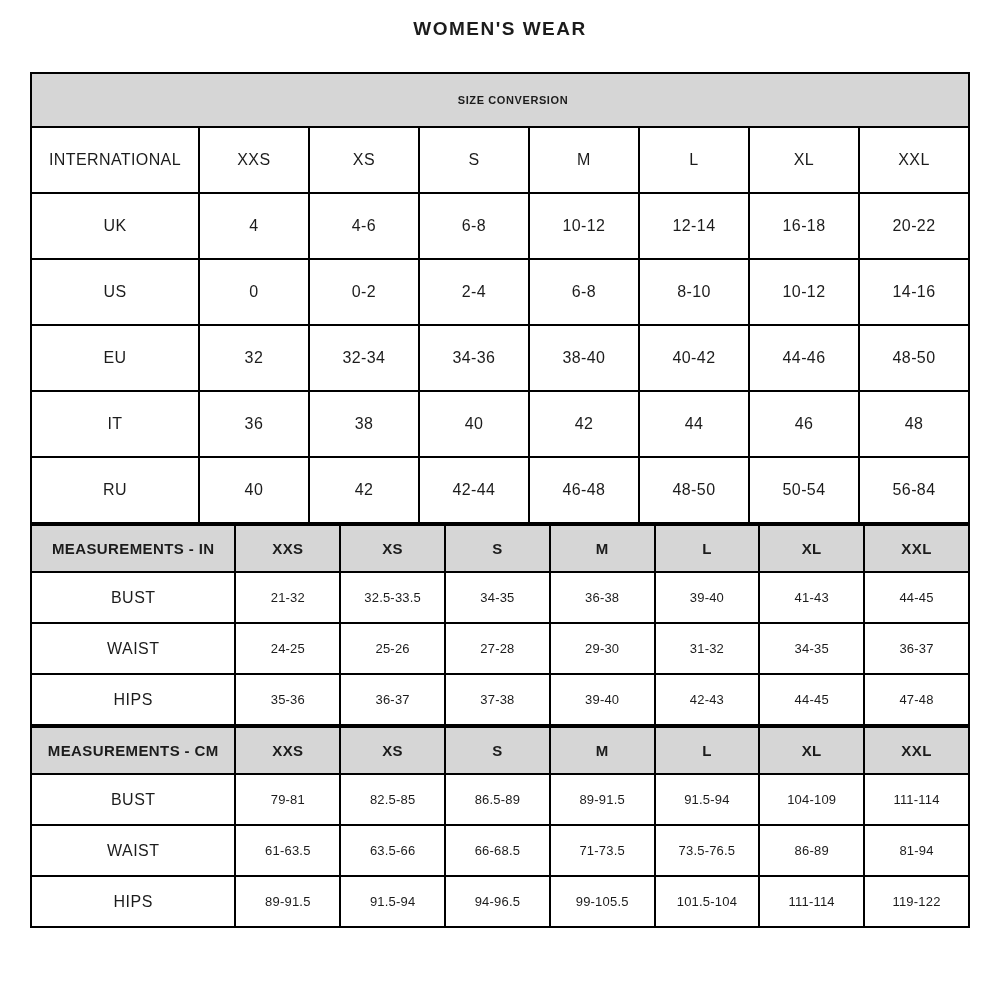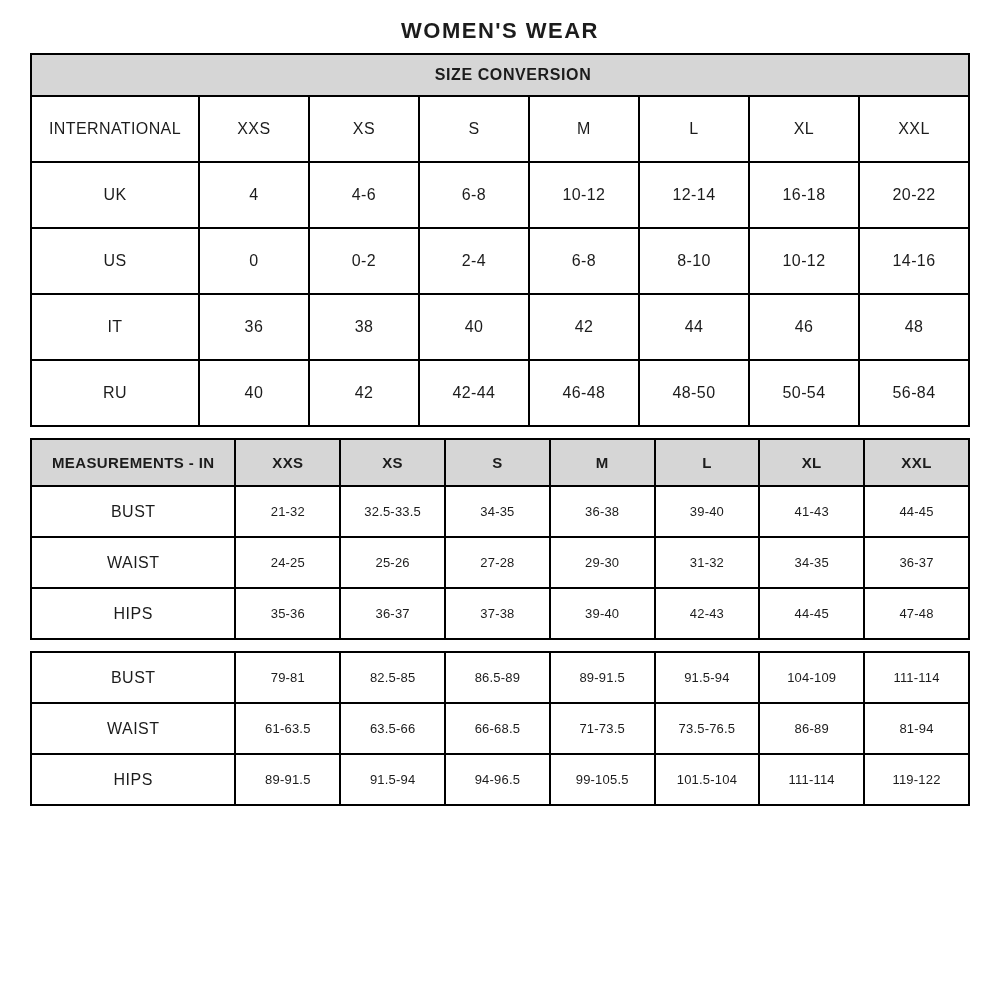--- a/index.html
+++ b/index.html
@@ -10,57 +10,57 @@
     color: #1c1c1c;
   }
   .page {
     width: 1000px;
     height: 1000px;
     box-sizing: border-box;
     padding: 10px 30px 0 30px;
     overflow: hidden;
   }
   .page-title {
-    margin: 8px 0 9px 0;
+    margin: 8px 0 32px 0;
     text-align: center;
-    font-size: 22px;
+    font-size: 19px;
     font-weight: 700;
     letter-spacing: 1.5px;
   }
   table {
     width: 100%;
     border-collapse: collapse;
     table-layout: fixed;
   }
   th, td {
     border: 2px solid #000000;
     text-align: center;
     vertical-align: middle;
     padding: 0 2px;
     box-sizing: border-box;
     overflow: hidden;
   }
   
   .conversion .banner {
-    height: 42px;
+    height: 54px;
     background: var(--header-bg, #d6d6d6);
-    font-size: 16px;
+    font-size: 11px;
     font-weight: 700;
     letter-spacing: 0.6px;
     padding-left: 28px;
   }
   .conversion tbody tr { height: 66px; }
   .conversion tbody th,
   .conversion tbody td {
     font-weight: 400;
     font-size: 16px;
     letter-spacing: 0.4px;
   }
   
-  .meas { margin-top: 11px; }
+  .meas { }
   .meas tbody tr { height: 51px; }
   .meas tbody tr.header-row { height: 47px; }
   .meas tbody tr.header-row th {
     background: var(--header-bg, #d6d6d6);
     font-weight: 700;
     font-size: 15px;
     letter-spacing: 0.4px;
   }
   .meas tbody th.row-label {
     font-weight: 400;
@@ -121,20 +121,30 @@
           <th class="row-label">US</th>
           <td>0</td>
           <td>0-2</td>
           <td>2-4</td>
           <td>6-8</td>
           <td>8-10</td>
           <td>10-12</td>
           <td>14-16</td>
         </tr>
         <tr>
+          <th class="row-label">EU</th>
+          <td>32</td>
+          <td>32-34</td>
+          <td>34-36</td>
+          <td>38-40</td>
+          <td>40-42</td>
+          <td>44-46</td>
+          <td>48-50</td>
+        </tr>
+        <tr>
           <th class="row-label">IT</th>
           <td>36</td>
           <td>38</td>
           <td>40</td>
           <td>42</td>
           <td>44</td>
           <td>46</td>
           <td>48</td>
         </tr>
         <tr>
@@ -210,20 +220,30 @@
       <col style="width:21.8%">
       <col style="width:11.17%">
         <col style="width:11.17%">
         <col style="width:11.17%">
       <col style="width:11.17%">
         <col style="width:11.17%">
         <col style="width:11.17%">
       <col style="width:11.18%">
     </colgroup>
     <tbody>
+        <tr class="header-row">
+          <th>MEASUREMENTS - CM</th>
+          <th>XXS</th>
+          <th>XS</th>
+          <th>S</th>
+          <th>M</th>
+          <th>L</th>
+          <th>XL</th>
+          <th>XXL</th>
+        </tr>
         <tr>
           <th class="row-label">BUST</th>
           <td>79-81</td>
           <td>82.5-85</td>
           <td>86.5-89</td>
           <td>89-91.5</td>
           <td>91.5-94</td>
           <td>104-109</td>
           <td>111-114</td>
         </tr>

